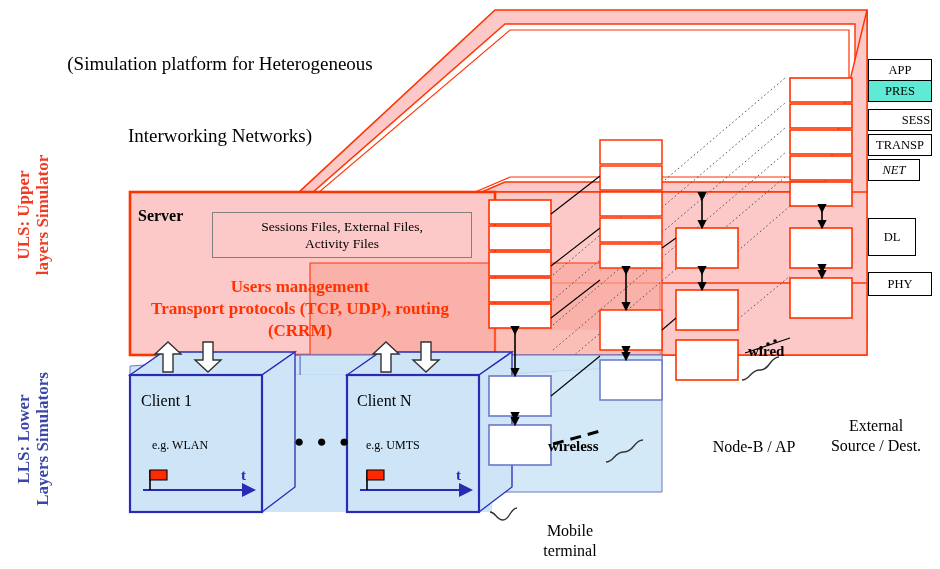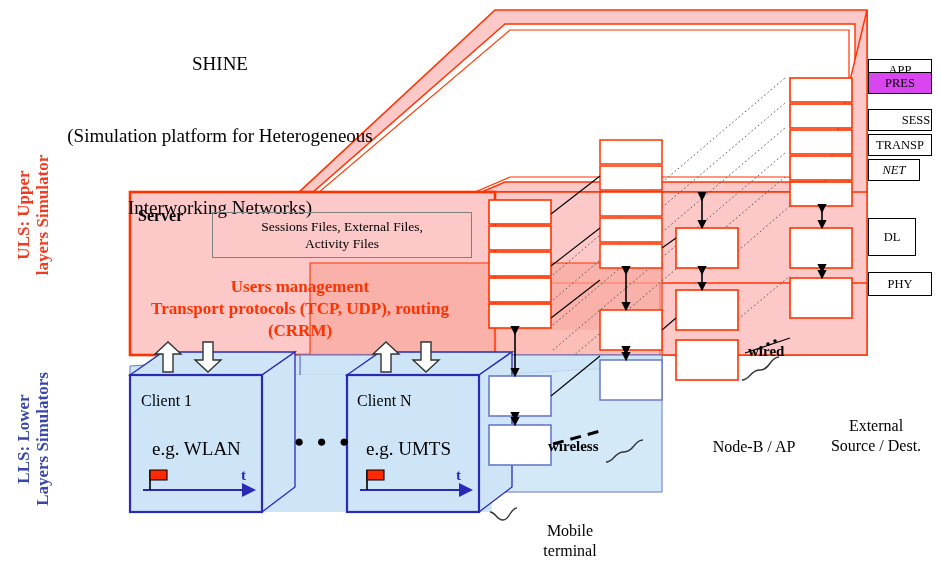--- a/index.html
+++ b/index.html
@@ -19,21 +19,21 @@
   .side-uls{left:-47px;top:196px;width:160px;transform:rotate(-90deg);color:#ef3b22;}
   .side-lls{left:-47px;top:420px;width:160px;transform:rotate(-90deg);color:#3a47a8;}
 
   .server-lab{left:138px;top:207px;font-size:16px;font-weight:bold;color:#000;}
   .files-lab{left:212px;top:212px;width:260px;text-align:center;
      font-size:13.5px;line-height:17px;color:#000;}
   .users-lab{left:135px;top:276px;width:330px;text-align:center;
      font-size:17px;line-height:22px;color:#ff3300;font-weight:bold;}
 
   .client-title{font-size:16px;color:#000;}
-  .client-tech{font-size:19px;color:#000;}
+  .client-tech{font-size:12px;color:#000;}
   .c1-title{left:141px;top:392px;}
   .c1-tech{left:152px;top:438px;}
   .cn-title{left:357px;top:392px;}
   .cn-tech{left:366px;top:438px;}
   .t-lab{font-size:15px;color:#2a2ab5;font-weight:bold;}
   .t1{left:241px;top:467px;}
   .tn{left:456px;top:467px;}
 
   .lyr-lab{position:absolute;font-size:12.5px;color:#000;text-align:center;
      line-height:1;}
@@ -194,21 +194,20 @@
     </g>
 
     <g fill="none" stroke="#333" stroke-width="1.4">
       <path d="M490,512 C496,512 496,520 503,520 C510,520 510,508 517,508"></path>
       <path d="M606,462 C614,462 614,452 624,452 C634,452 634,440 643,440"></path>
       <path d="M742,380 C750,380 750,370 760,370 C770,370 770,357 779,357"></path>
     </g>
   </svg>
 
   <div class="txt title-block">
-    <div>SHINE</div>
     <div>(Simulation platform for Heterogeneous</div>
     <div>Interworking Networks)</div>
   </div>
 
   <div class="side-label side-uls" style="white-space:pre-line;">ULS: Upper
 layers Simulator</div>
   <div class="side-label side-lls" style="white-space:pre-line;">LLS: Lower
 Layers Simulators</div>
 
   <div class="txt server-lab">Server</div>
@@ -225,21 +224,21 @@
   <div class="txt t-lab t1">t</div>
 
   <div class="txt client-title cn-title">Client N</div>
   <div class="txt client-tech cn-tech">e.g. UMTS</div>
   <div class="txt t-lab tn">t</div>
 
   <div class="txt" style="left:294px;top:432px;font-size:17px;letter-spacing:4px;color:#000;">● ● ●</div>
 
   <div id="stack-upper">
       <div class="lyr-lab" style="left: 868px; top: 59px; width: 64px; height: 22px; border: 1.4px solid rgb(0, 0, 0); background: rgb(255, 255, 255); box-sizing: border-box; display: flex; align-items: center; justify-content: center;">APP</div>
-      <div class="lyr-lab" style="left: 868px; top: 72px; width: 64px; height: 22px; border: 1.4px solid rgb(0, 0, 0); background: #d946ef; box-sizing: border-box; display: flex; align-items: center; justify-content: center;">PRES</div>
+      <div class="lyr-lab" style="left: 868px; top: 80px; width: 64px; height: 22px; border: 1.4px solid rgb(0, 0, 0); background: #5eead4; box-sizing: border-box; display: flex; align-items: center; justify-content: center;">PRES</div>
       <div class="lyr-lab" style="left: 868px; top: 109px; width: 64px; height: 22px; border: 1.4px solid rgb(0, 0, 0); background: rgb(255, 255, 255); box-sizing: border-box; display: flex; align-items: center; justify-content: center; padding-left: 32px;">SESS</div>
       <div class="lyr-lab" style="left: 868px; top: 134px; width: 64px; height: 22px; border: 1.4px solid rgb(0, 0, 0); background: rgb(255, 255, 255); box-sizing: border-box; display: flex; align-items: center; justify-content: center;">TRANSP</div>
       <div class="lyr-lab" style="left: 868px; top: 159px; width: 52px; height: 22px; border: 1.4px solid rgb(0, 0, 0); background: rgb(255, 255, 255); box-sizing: border-box; display: flex; align-items: center; justify-content: center; font-style: italic;">NET</div>
     </div>
   <div id="stack-lower">
       <div class="lyr-lab" style="left: 868px; top: 218px; width: 48px; height: 38px; border: 1.4px solid rgb(0, 0, 0); background: rgb(255, 255, 255); box-sizing: border-box; display: flex; align-items: center; justify-content: center;">DL</div>
       <div class="lyr-lab" style="left: 868px; top: 272px; width: 64px; height: 24px; border: 1.4px solid rgb(0, 0, 0); background: rgb(255, 255, 255); box-sizing: border-box; display: flex; align-items: center; justify-content: center;">PHY</div>
     </div>
 
   <div class="txt annot an-wireless">wireless</div>

